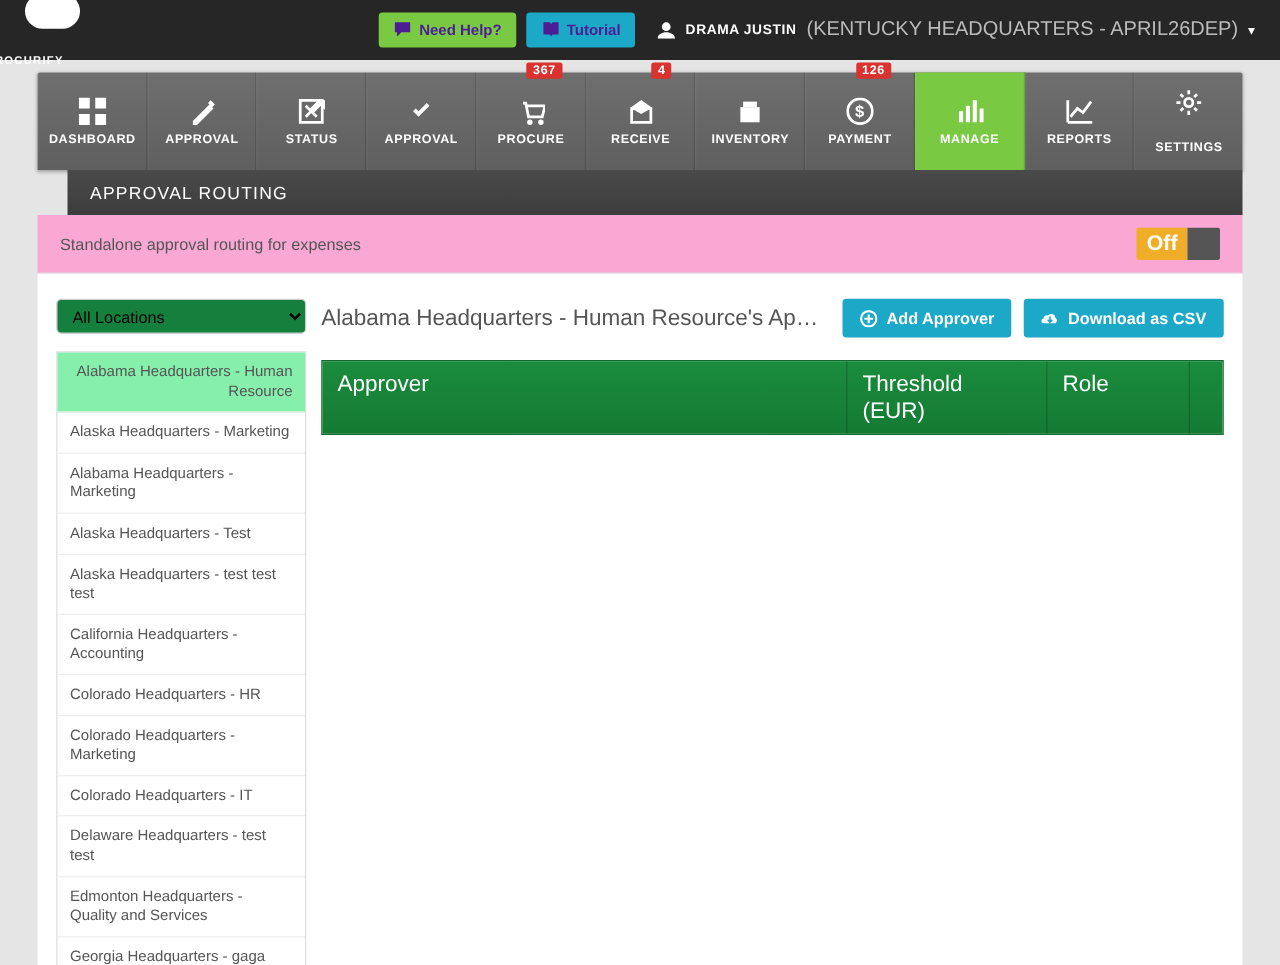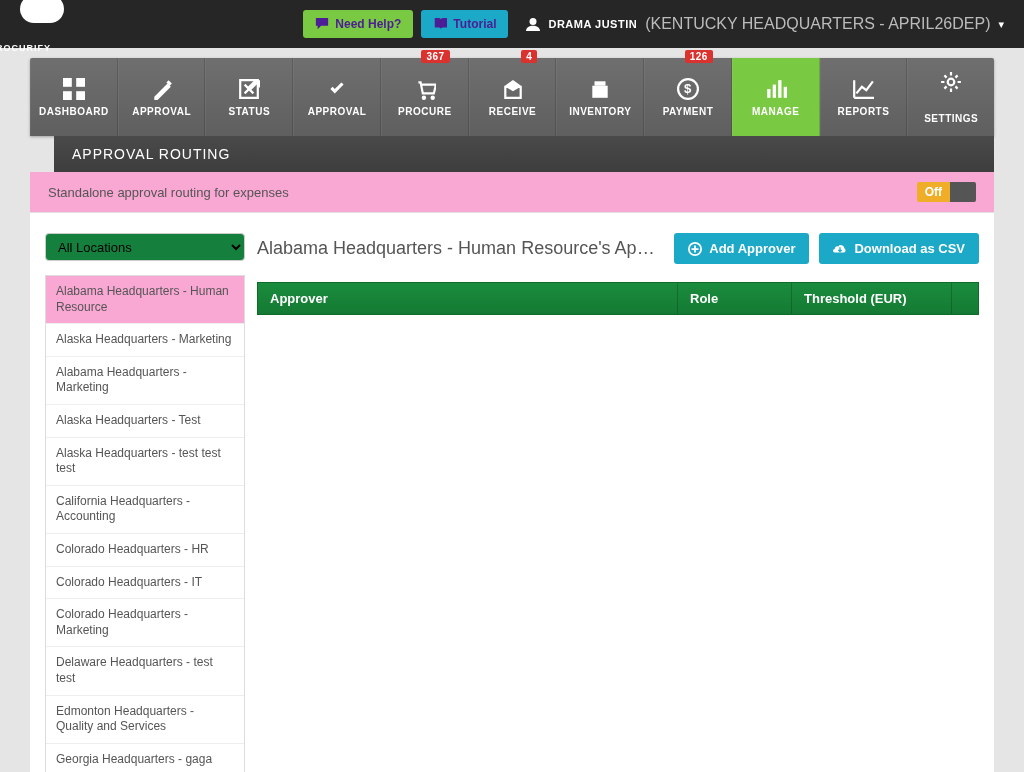--- a/index.html
+++ b/index.html
@@ -25,36 +25,36 @@
 .nav-item:last-child { border-right:none;gap:20px; }
 .nav-item.active { background:#7ac943; }
 .nav-item.active::after { content:""; position:absolute; bottom:-10px; left:50%; margin-left:-10px; border:10px solid transparent; border-top-color:#7ac943; }
 .nav-icon { width:24px; height:22px; display:flex; align-items:center; justify-content:center; }
 .nav-icon svg { width:22px; height:22px; fill:#fff; }
 .badge { position:absolute; top:-8px; right:18px; background:#d9322f; color:#fff; font-size:10px; font-weight:bold; padding:1px 5px; border-radius:2px; }
 
 .page-title-bar { background: linear-gradient(#4a4a4a,#3d3d3d); color:#fff; padding:10px 18px; font-size:14px; letter-spacing:1px; font-weight:500;margin-left:24px; }
 .sub-bar { background:#f9a8d4; padding:10px 18px; display:flex; align-items:center; justify-content:space-between; font-size:13px; color:#555; border-bottom:1px solid #e0e0e0; gap:12px; }
 .toggle { display:flex; border-radius:2px; overflow:hidden; cursor:pointer; }
-.toggle-off { background:#f0ad28; color:#fff; font-size:12px; font-weight:bold; padding:3px 8px; }
+.toggle-off { background:#f0ad28; color:#fff; font-size:17px; font-weight:bold; padding:3px 8px; }
 .toggle-handle { background:#555; width:26px; }
 
 .main { background:#fff; padding:20px 15px 40px; min-height:480px; display:flex; gap:12px; border-radius:0 0 2px 2px; }
 .sidebar { width:200px; flex-shrink:0; }
 .location-select { width:100%; height:28px; border:1px solid #ccc; border-radius:4px; background:#15803d; font-size:13px; padding:0 8px; margin-bottom:14px; cursor:pointer; }
 .loc-list { border:1px solid #ddd; }
 .loc-item { padding:8px 10px; font-size:12px; color:#555; border-bottom:1px solid #eee; cursor:pointer; line-height:1.3; }
 .loc-item:last-child { border-bottom:none; }
-.loc-item.selected { background:#f9a8d4; }
+.loc-item.selected { background:#86efac;text-align:right; }
 
 .panel { flex:1; }
 .panel-header { display:flex; align-items:center; gap:10px; margin-bottom:18px; }
 .panel-title { flex:1; font-size:18px; color:#555; font-weight:500; white-space:nowrap; overflow:hidden; text-overflow:ellipsis; }
 .btn-primary { background:#1ca8c7; color:#fff; border:none; padding:8px 14px; font-size:13px; font-weight:bold; border-radius:3px; display:flex; align-items:center; gap:7px; cursor:pointer; }
-.table-head { display:flex; background:linear-gradient(#1a8c3d,#147a33); color:#fff; font-size:13px; font-weight:bold; border:1px solid #0f6b2a; }
+.table-head { display:flex; background:linear-gradient(#1a8c3d,#147a33); color:#fff; font-size:18px; font-weight:normal; border:1px solid #0f6b2a; }
 .th { padding:8px 12px; border-right:1px solid rgba(0,0,0,0.2); }
 .th-approver { flex:1; }
 .th-role { width:114px; }
 .th-threshold { width:160px; }
 .th-actions { width:26px; border-right:none; }
 
 .ic { width:14px; height:14px; fill:currentColor; display:inline-block; }
 </style>
 </head>
 <body>
@@ -271,22 +271,22 @@
       <option>All Locations</option>
     </select>
     <div class="loc-list" id="loc-list">
           <div class="loc-item selected">Alabama Headquarters - Human Resource</div>
           <div class="loc-item">Alaska Headquarters - Marketing</div>
           <div class="loc-item">Alabama Headquarters - Marketing</div>
           <div class="loc-item">Alaska Headquarters - Test</div>
           <div class="loc-item">Alaska Headquarters - test test test</div>
           <div class="loc-item">California Headquarters - Accounting</div>
           <div class="loc-item">Colorado Headquarters - HR</div>
+          <div class="loc-item">Colorado Headquarters - Marketing</div>
           <div class="loc-item">Colorado Headquarters - IT</div>
-          <div class="loc-item">Colorado Headquarters - Marketing</div>
           <div class="loc-item">Delaware Headquarters - test test</div>
           <div class="loc-item">Edmonton Headquarters - Quality and Services</div>
           <div class="loc-item">Georgia Headquarters - gaga</div>
         </div>
   </div>
   <div class="panel">
     <div class="panel-header">
       <div class="panel-title">Alabama Headquarters - Human Resource's Approval Or…</div>
       <button class="btn-primary">
         <svg class="ic" viewBox="0 0 16 16">
@@ -296,20 +296,20 @@
       </button>
       <button class="btn-primary">
         <svg class="ic" viewBox="0 0 16 16">
               <use href="#i-cloud"></use>
             </svg>
         <span>Download as CSV</span>
       </button>
     </div>
     <div class="table-head">
       <div class="th th-approver">Approver</div>
+      <div class="th th-threshold">Threshold (EUR)</div>
       <div class="th th-role">Role</div>
-      <div class="th th-threshold">Threshold (EUR)</div>
       <div class="th th-actions"></div>
     </div>
   </div>
 </div>
 
 </div>
 
 </body></html>

